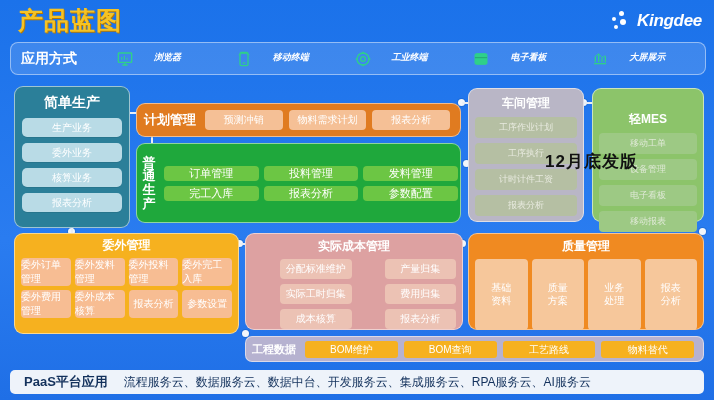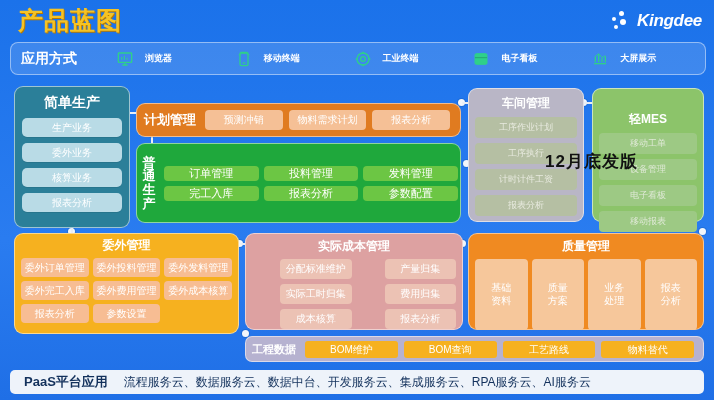--- a/index.html
+++ b/index.html
@@ -23,21 +23,21 @@
   .brand-logo i:nth-child(3){width:6px;height:6px;left:10px;top:9px;}
   .brand-logo i:nth-child(4){width:4px;height:4px;left:4px;top:15px;}
   .brand-name{color:#fff;font-size:17px;font-weight:bold;font-style:italic;letter-spacing:-.3px;}
 
   
   .nav{position:absolute;left:10px;top:42px;width:694px;height:31px;
     background:rgba(255,255,255,.14);border:1px solid rgba(255,255,255,.45);border-radius:8px;
     display:flex;align-items:center;}
   .nav-title{color:#fff;font-size:14px;font-weight:bold;margin-left:10px;width:90px;flex:none;}
   .nav-items{flex:1;display:flex;align-items:center;}
-  .nav-item{flex:1;display:flex;align-items:center;gap:12px;justify-content:flex-start;padding-left:6px;}
+  .nav-item{flex:1;display:flex;align-items:flex-start;gap:21px;justify-content:flex-start;padding-left:6px;font-style:italic;}
   .nav-ico{width:16px;height:16px;flex:none;color:#2fd08a;}
   .nav-ico svg{display:block;width:16px;height:16px;}
   .nav-lb{color:#fff;font-size:9px;font-weight:bold;white-space:nowrap;}
 
   
   .panel{position:absolute;border-radius:9px;box-sizing:border-box;}
   .ph{color:#fff;font-weight:bold;text-align:center;}
 
   
   #simple{left:14px;top:86px;width:116px;height:142px;background:#2b7f99;
@@ -76,21 +76,21 @@
   #mes .it{background:#9dc984;color:#dfe9d6;font-size:9px;border-radius:4px;height:21px;
      line-height:21px;text-align:center;margin-bottom:5px;}
 
   .release-note{position:absolute;left:545px;top:150px;font-size:17px;font-weight:bold;color:#111;
      letter-spacing:1px;z-index:9;white-space:nowrap;}
 
   
   #outsource{left:14px;top:233px;width:225px;height:101px;background:#f6b11f;
      border:1px solid rgba(255,255,255,.5);padding:2px 6px 5px;}
   #outsource .ph{font-size:12px;margin:1px 0 4px;}
-  #outsource .grid{display:grid;grid-template-columns:1fr 1fr 1fr;grid-template-rows:repeat(4,1fr);gap:4px;height:88px;}
+  #outsource .grid{display:grid;grid-template-columns:1fr 1fr 1fr 1fr;grid-template-rows:repeat(4,1fr);gap:4px;height:88px;}
   #outsource .it{background:#f7bd93;color:#fff;font-size:10px;border-radius:4px;
      display:flex;align-items:center;justify-content:center;}
 
   
   #cost{left:245px;top:233px;width:218px;height:97px;background:#dda1a1;
      border:1px solid rgba(255,255,255,.5);padding:3px 6px 5px;}
   #cost .ph{font-size:12px;margin:1px 0 4px;}
   #cost .grid{display:grid;grid-template-columns:1fr 1fr;grid-template-rows:repeat(3,1fr);gap:5px;height:70px;}
   #cost .it{background:#ecc2b4;color:#fff;font-size:10px;border-radius:4px;
      display:flex;align-items:center;justify-content:center;margin-left:28px;}
@@ -262,22 +262,22 @@
     <div class="it">电子看板</div>
     <div class="it">移动报表</div>
   </div>
 
   <div class="release-note">12月底发版</div>
 
   <div class="panel" id="outsource">
     <div class="ph">委外管理</div>
     <div class="grid">
       <div class="it">委外订单管理</div>
+      <div class="it">委外发料管理</div>
       <div class="it">委外投料管理</div>
-      <div class="it">委外发料管理</div>
       <div class="it">委外完工入库</div>
       <div class="it">委外费用管理</div>
       <div class="it">委外成本核算</div>
       <div class="it">报表分析</div>
       <div class="it">参数设置</div>
     </div>
   </div>
 
   <div class="panel" id="cost">
     <div class="ph">实际成本管理</div>

